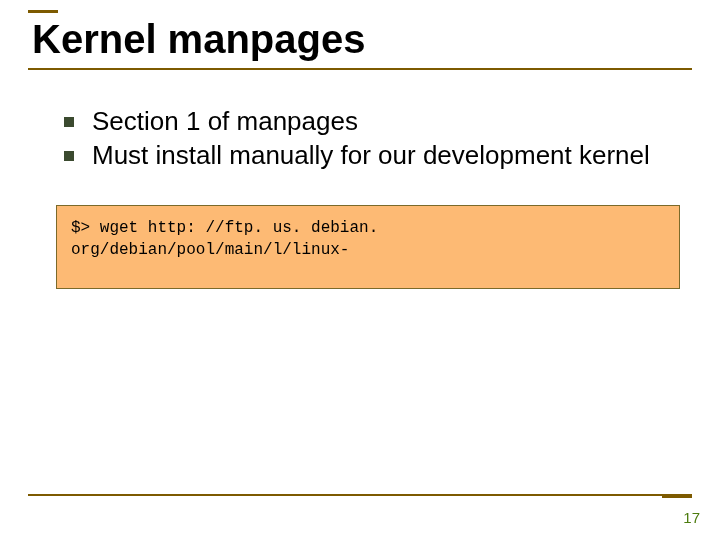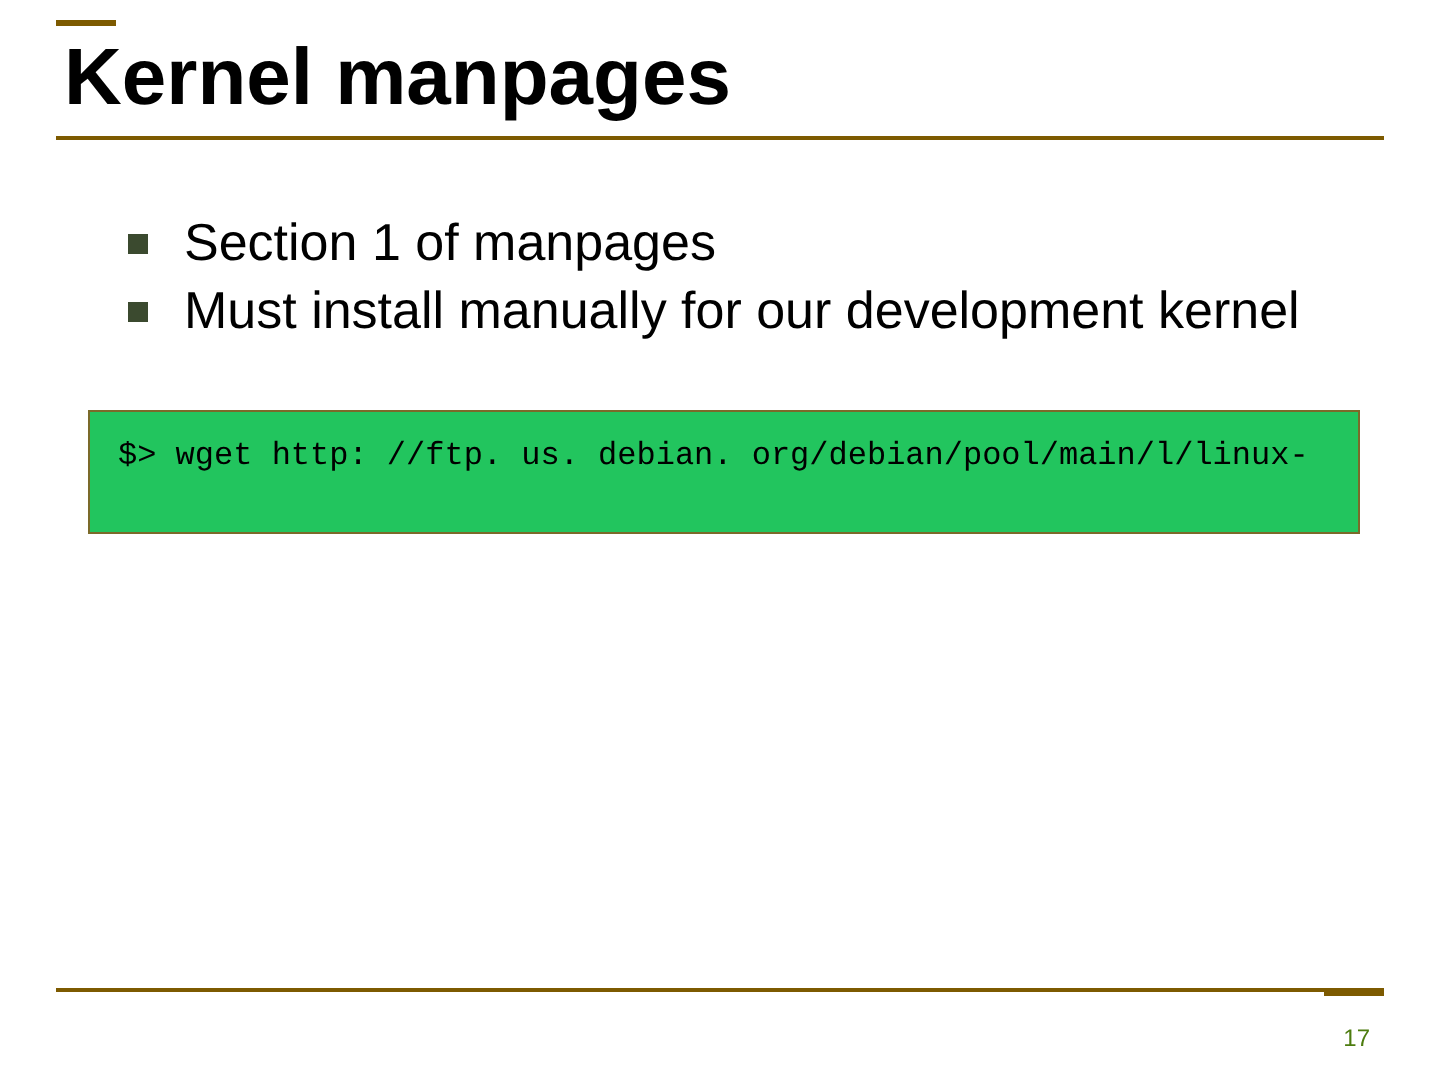--- a/index.html
+++ b/index.html
@@ -55,23 +55,23 @@
   ul.bullets li::before {
     content: "";
     position: absolute;
     left: 0;
     top: 11px;
     width: 10px;
     height: 10px;
     background: #3b4a2f;
   }
   .code-box {
-    margin: 34px 4px 0 8px;
+    margin: 34px 4px 0 20px;
     border: 1px solid #7b6a2a;
-    background: #22c55e;
+    background: #fdba74;
     padding: 12px 14px 12px 14px;
     font-family: "Courier New", Courier, monospace;
     font-size: 16px;
     line-height: 1.35;
     color: #000;
   }
   .code-box .cmd {
     white-space: pre-wrap;
     word-break: break-word;
   }
@@ -92,23 +92,23 @@
   .footer-accent {
     position: absolute;
     right: 28px;
     bottom: 42px;
     width: 30px;
     height: 3px;
     background: #7d5a00;
   }
   .page-number {
     position: absolute;
-    right: 35px;
+    right: 20px;
     bottom: 14px;
-    font-size: 12px;
+    font-size: 15px;
     color: #4d7c0f;
   }
 </style>
 </head>
 <body>
 
 <div class="slide">
 
   <div class="title-wrap">
     <div class="title-accent"></div>

